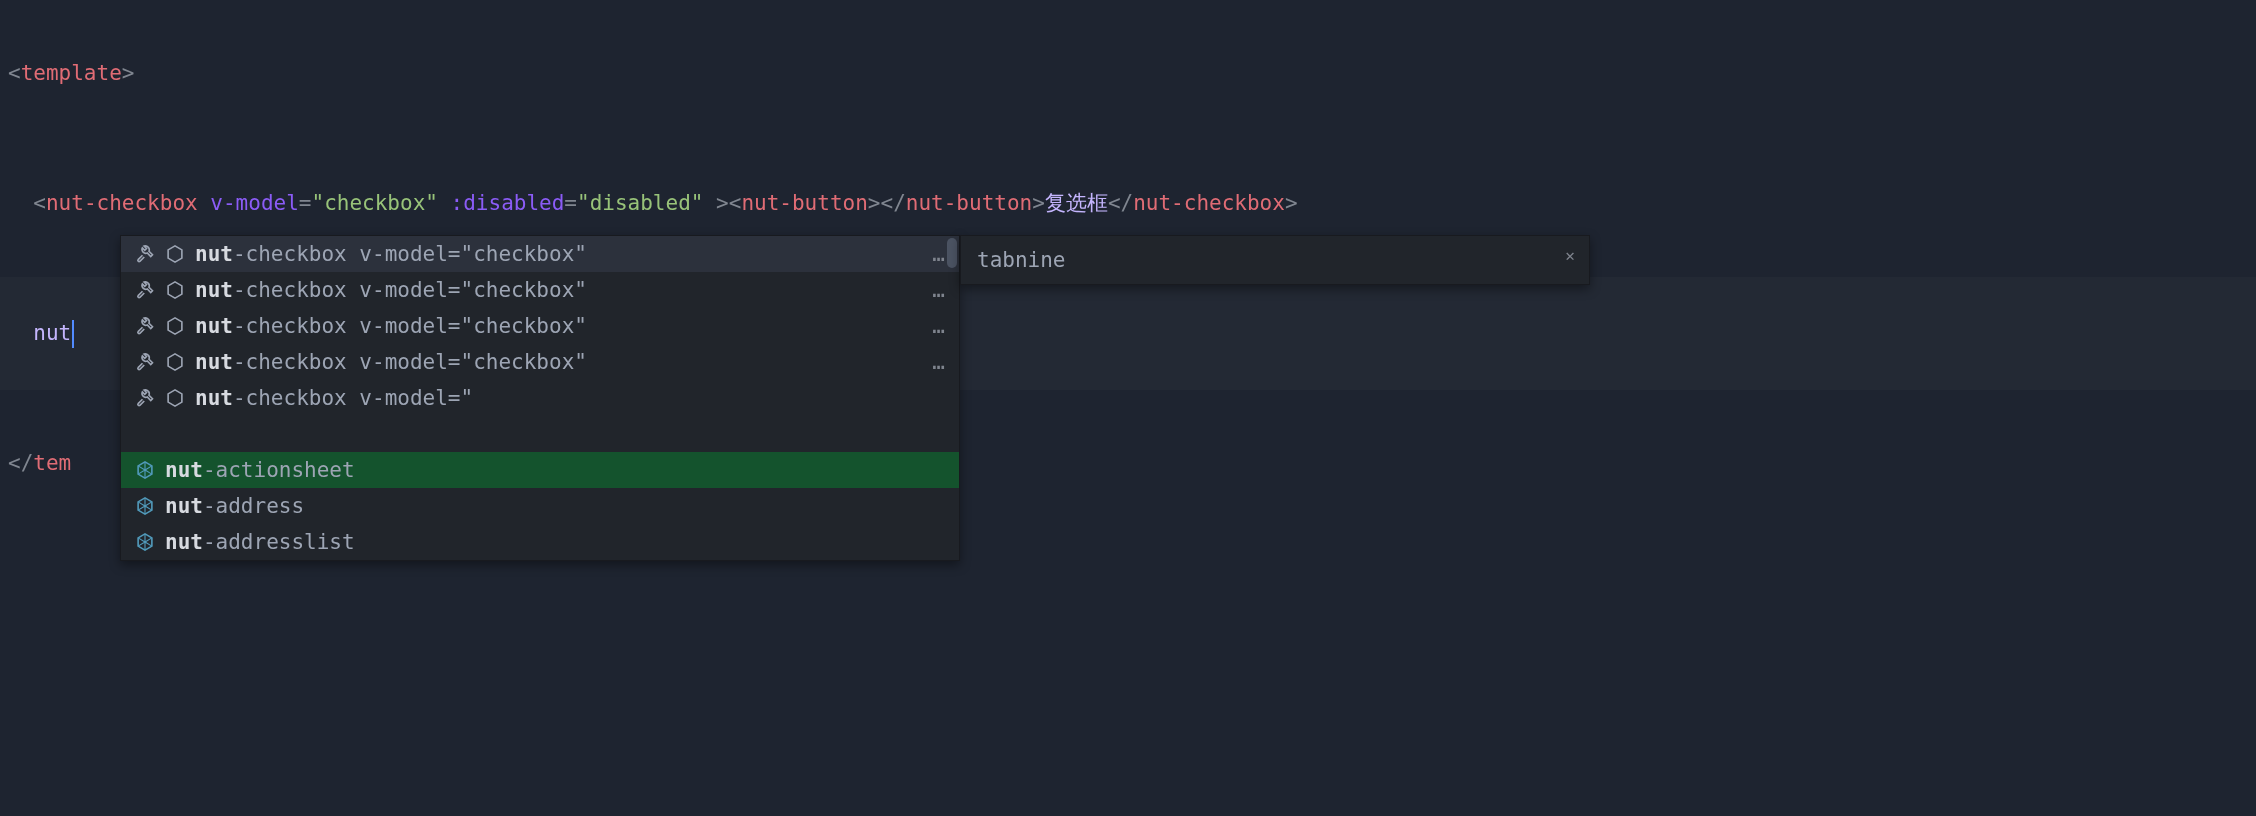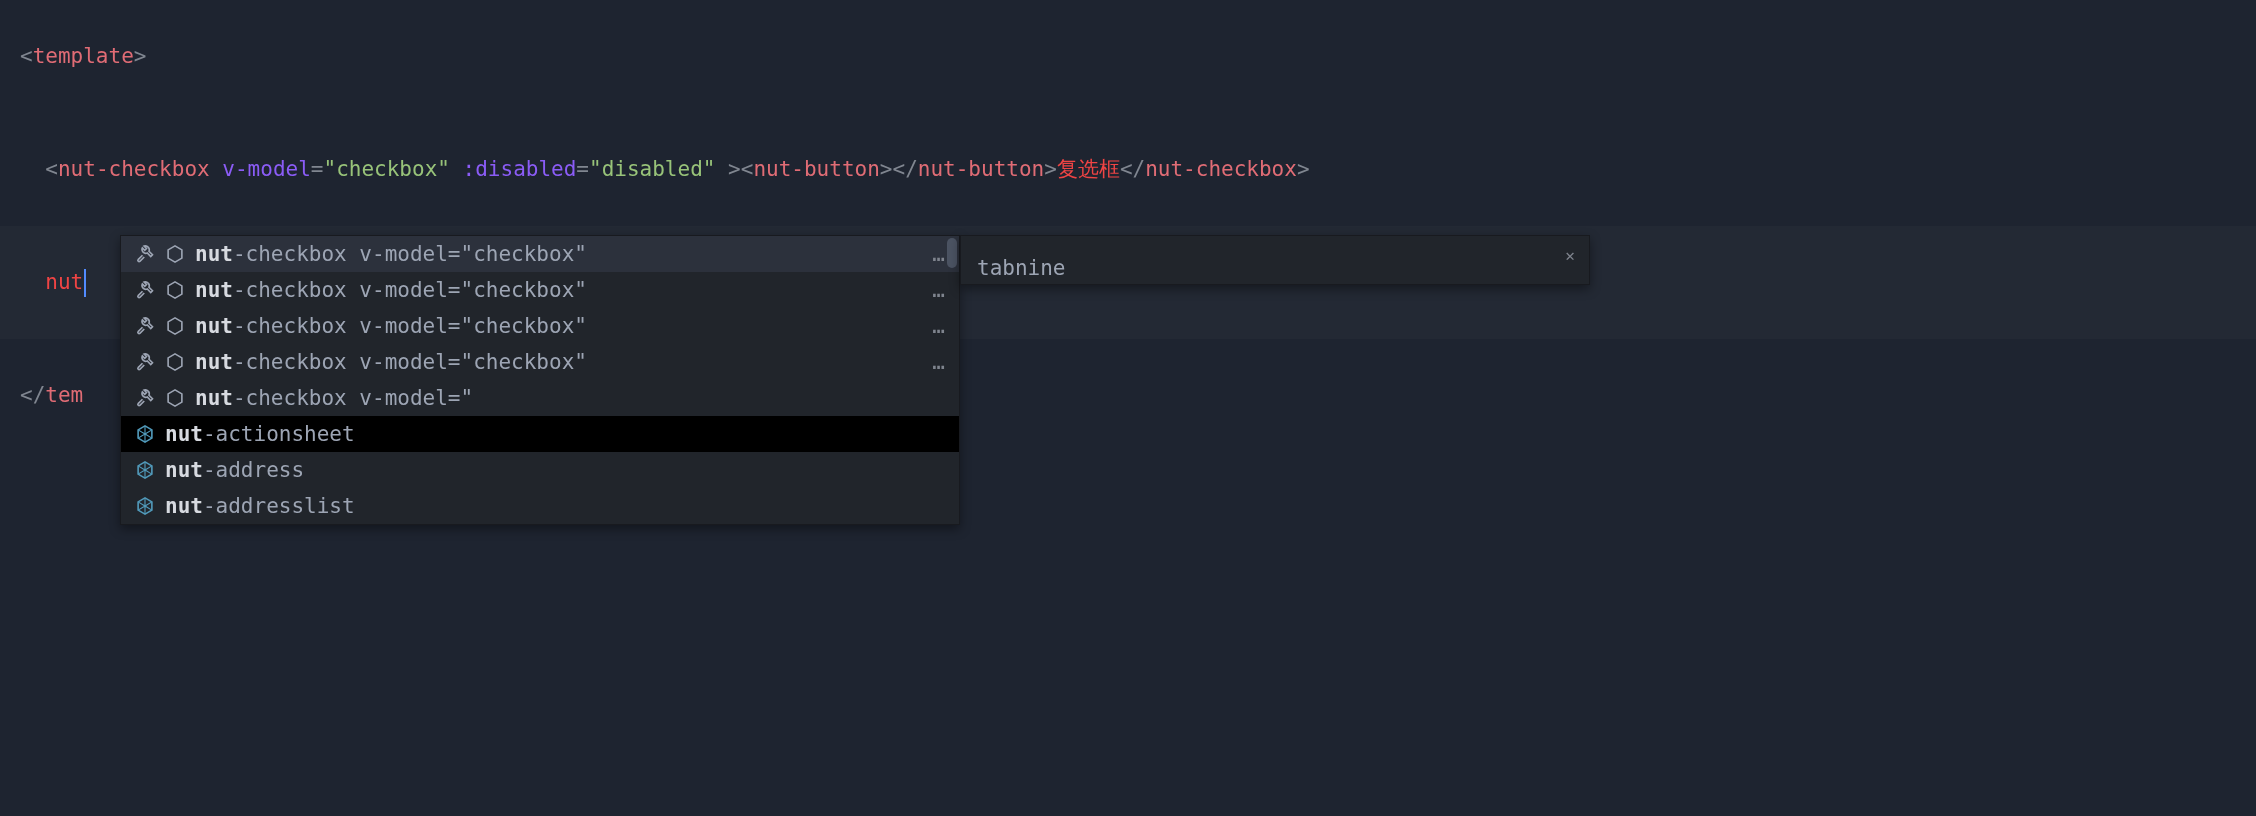--- a/index.html
+++ b/index.html
@@ -15,29 +15,30 @@
     width: 2256px;
     height: 816px;
     overflow: hidden;
     position: relative;
   }
   .editor {
     padding: 0;
     position: relative;
   }
   .code-line {
-    padding: 3px 20px;
+    padding: 3px 8px;
     white-space: pre;
     line-height: 1.7;
+    margin-top: 17px;
   }
   .tag-bracket { color: #808690; }
   .tag-name { color: #e06c75; }
   .attr-name { color: #8b5cf6; }
   .attr-value { color: #98c379; }
-  .text-content { color: #ef4444; }
+  .text-content { color: #c4b5fd; }
   .indent { display: inline-block; }
   .cursor {
     display: inline-block;
     width: 2px;
     height: 28px;
     background: #528bff;
     vertical-align: middle;
     margin-left: 1px;
   }
   .highlighted-line {
@@ -62,21 +63,22 @@
     align-items: center;
     gap: 10px;
     font-size: 21px;
     color: #9da5b4;
     cursor: pointer;
   }
   .suggestion-item.selected {
     background: #2c313c;
   }
   .suggestion-item.highlighted {
-    background: #000000;
+    background: #14532d;
+    margin-top: 36px;
   }
   .icon {
     display: inline-flex;
     align-items: center;
     justify-content: center;
     width: 20px;
     height: 20px;
   }
   .icon svg { width: 20px; height: 20px; }
   .suggestion-prefix {
@@ -97,21 +99,21 @@
     width: 10px;
     height: 30px;
     background: #4b5362;
     border-radius: 5px;
   }
 
   .detail-panel {
     background: #21252b;
     border: 1px solid #181a1f;
     width: 630px;
-    padding: 20px 16px;
+    padding: 12px 16px;
     color: #9da5b4;
     font-size: 21px;
     position: relative;
     box-shadow: 0 4px 10px rgba(0,0,0,0.4);
     height: 50px;
   }
   .close-btn {
     position: absolute;
     top: 10px;
     right: 14px;

